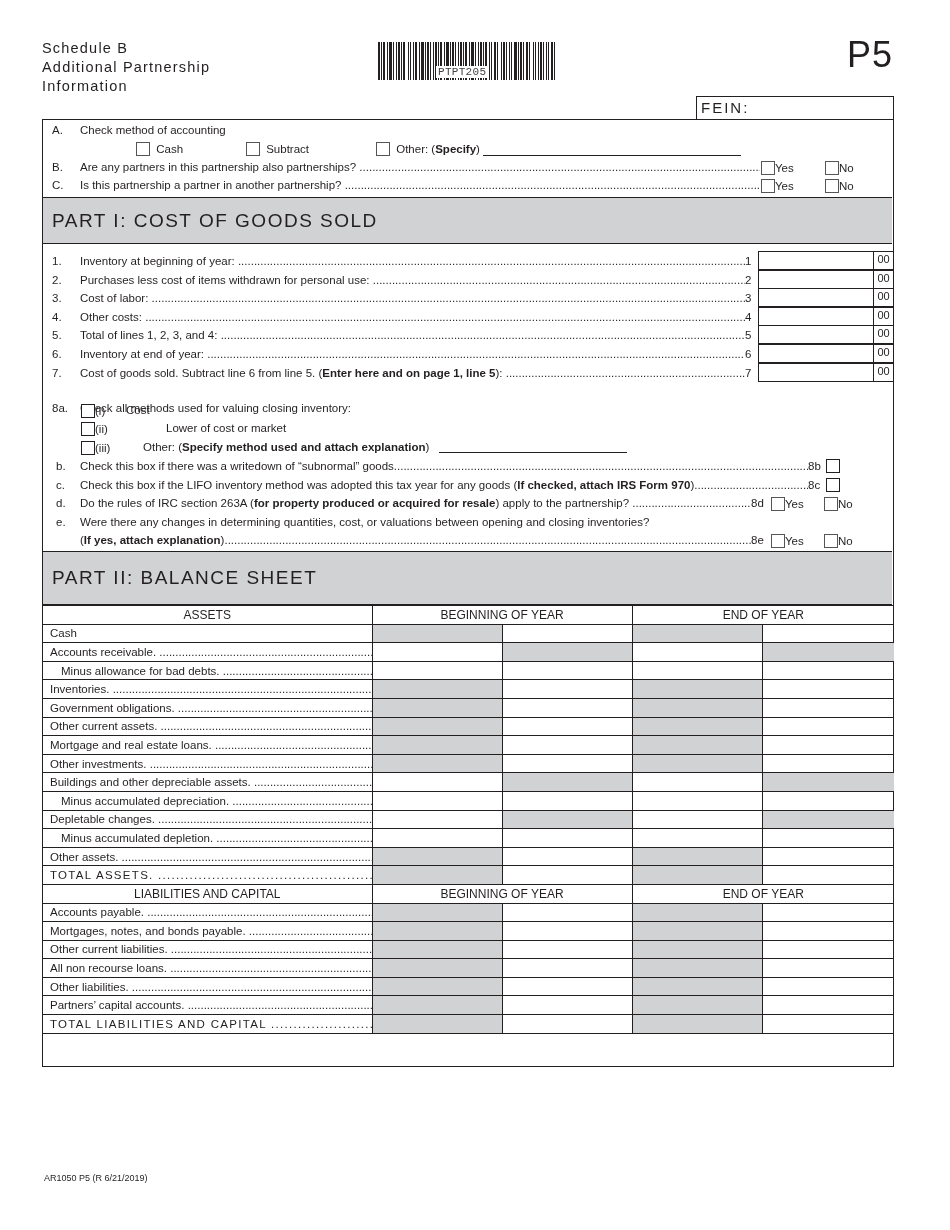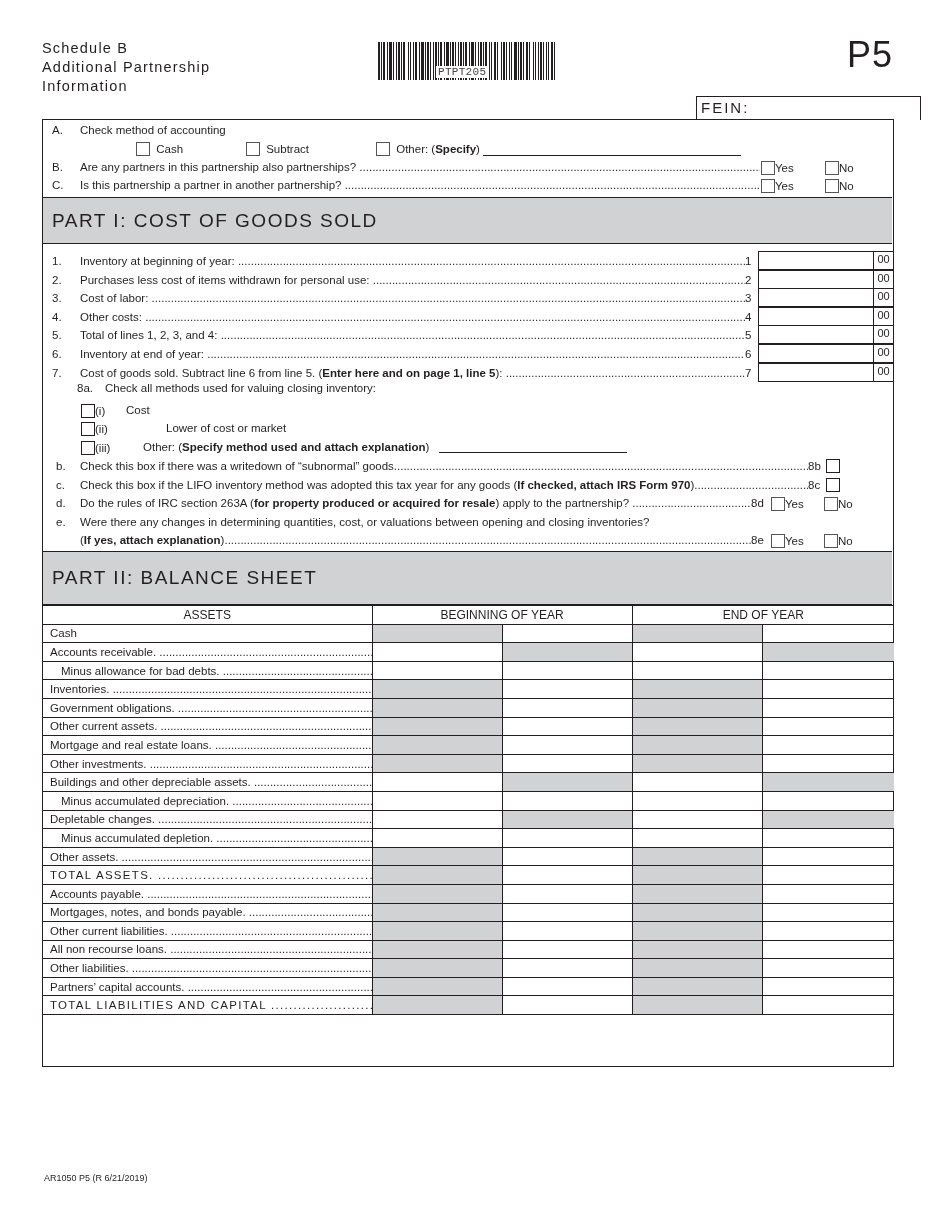--- a/index.html
+++ b/index.html
@@ -6,21 +6,21 @@
   html, body { width: 950px; height: 1230px; background: #fff; }
   body { position: relative; font-family: "Liberation Sans", sans-serif; color: #231f20; font-size: 11.5px; }
   .abs { position: absolute; }
   .hdr-title { left: 42px; top: 39px; font-size: 14.5px; line-height: 19px; letter-spacing: 1.2px; }
   .barcode { left: 378px; top: 42px; width: 180px; height: 38px; display: flex; align-items: stretch; }
   .barcode .bars { display: flex; height: 100%; }
   .barcode .bar { background: #231f20; height: 100%; }
   .barcode .gap { height: 100%; }
   .barcode-text { position: absolute; left: 58px; top: 24px; font-family: "Liberation Mono", monospace; font-size: 11px; background: #fff; padding: 0 2px; color: #444; letter-spacing: 0.3px; }
   .pageno { right: 57px; top: 34px; font-size: 36px; letter-spacing: 1px; }
-  .fein { left: 696px; top: 96px; width: 225px; height: 24px; border: 1.5px solid #231f20; border-bottom: none; font-size: 15px; letter-spacing: 2px; padding: 2px 4px; }
+  .fein { left: 696px; top: 96px; width: 198px; height: 24px; border: 1.5px solid #231f20; border-bottom: none; font-size: 15px; letter-spacing: 2px; padding: 2px 4px; }
   .frame { left: 42px; top: 119px; width: 852px; height: 948px; border: 1.5px solid #231f20; }
   .row { position: absolute; left: 0; white-space: nowrap; }
   .cb { display: inline-block; width: 14px; height: 14px; border: 1px solid #555; vertical-align: -3px; background: #fff; }
   .cb.dark { border: 1.5px solid #231f20; }
   .section-head { position: absolute; left: 0; width: 849px; background: #d1d2d4; border-top: 1.5px solid #231f20; border-bottom: 1.5px solid #231f20; font-size: 19px; letter-spacing: 1.5px; padding-left: 9px; display: flex; align-items: center; }
   .amt { position: absolute; left: 0; width: 136px; height: 19px; border: 1px solid #231f20; }
   .amt .cents { position: absolute; right: 0; top: -1px; width: 20px; height: 19px; border-left: 1px solid #231f20; font-size: 11px; text-align: center; line-height: 17px; }
   .uline { display: inline-block; border-bottom: 1px solid #231f20; vertical-align: bottom; }
   table.bs { position: absolute; left: 0; border-collapse: collapse; table-layout: fixed; width: 851px; }
   table.bs td { border: 1px solid #231f20; height: 18.6px; padding: 0 0 0 7px; font-size: 11.5px; white-space: nowrap; overflow: hidden; }
@@ -248,21 +248,21 @@
         <div class="cents">00</div>
       </div>
       <div class="amt" style="left: 715px; top: 224px;">
         <div class="cents">00</div>
       </div>
       <div class="amt" style="left: 715px; top: 242.6px;">
         <div class="cents">00</div>
       </div>
     </div>
 
-  <div class="row" style="top:262px;left:9px;margin-left:25px;">
+  <div class="row" style="top:282px;left:9px;">
     <span>8a.</span>
     <span style="position:absolute;left:28px;">Check all methods used for valuing closing inventory:</span>
   </div>
   <div class="row" style="top:284px;left:38px;">
     <span class="cb dark"></span><span>(i)</span>
     <span style="position:absolute;left:45px;">Cost</span>
   </div>
   <div class="row" style="top:302px;left:38px;">
     <span class="cb dark"></span><span>(ii)</span>
     <span style="position:absolute;left:45px;padding-left:40px;">Lower of cost or market</span>
@@ -416,20 +416,25 @@
           <td class="num last"></td>
         </tr>
         <tr>
           <td class="first caps"><span>TOTAL ASSETS.</span> <span class="dotfill">............................................................................................................................................................................................................................................................................................................</span></td>
           <td class="num gray"></td>
           <td class="num"></td>
           <td class="num gray"></td>
           <td class="num last"></td>
         </tr>
         <tr>
+          <td class="hcell first">LIABILITIES AND CAPITAL</td>
+          <td class="hcell" colspan="2">BEGINNING OF YEAR</td>
+          <td class="hcell last" colspan="2">END OF YEAR</td>
+        </tr>
+        <tr>
           <td class="first"><span>Accounts payable.</span> <span class="dotfill">............................................................................................................................................................................................................................................................................................................</span></td>
           <td class="num gray"></td>
           <td class="num"></td>
           <td class="num gray"></td>
           <td class="num last"></td>
         </tr>
         <tr>
           <td class="first"><span>Mortgages, notes, and bonds payable.</span> <span class="dotfill">............................................................................................................................................................................................................................................................................................................</span></td>
           <td class="num gray"></td>
           <td class="num"></td>

